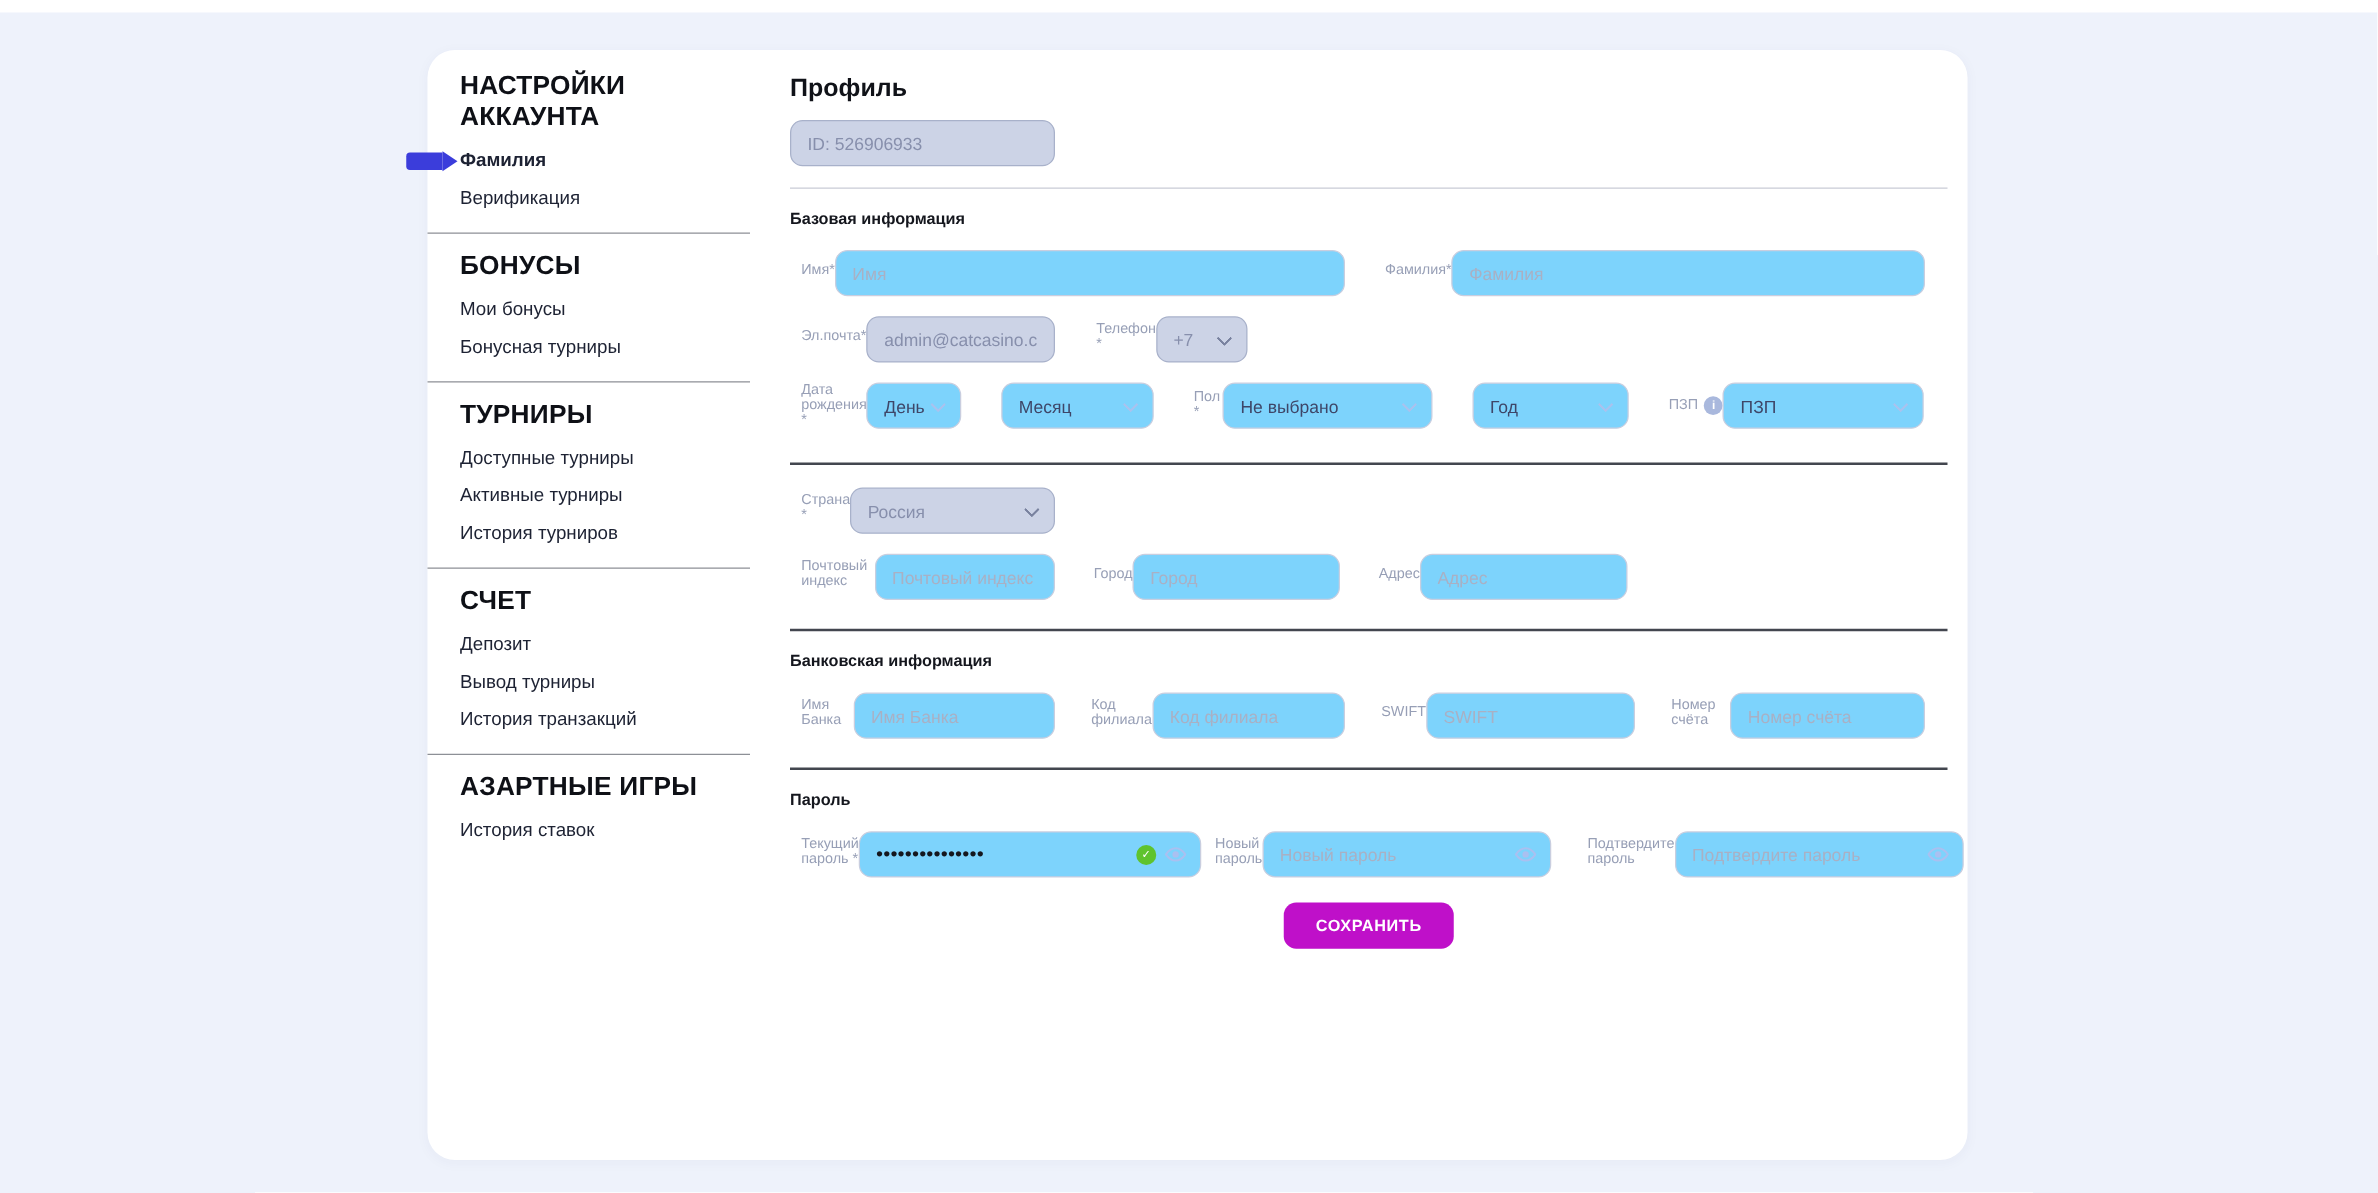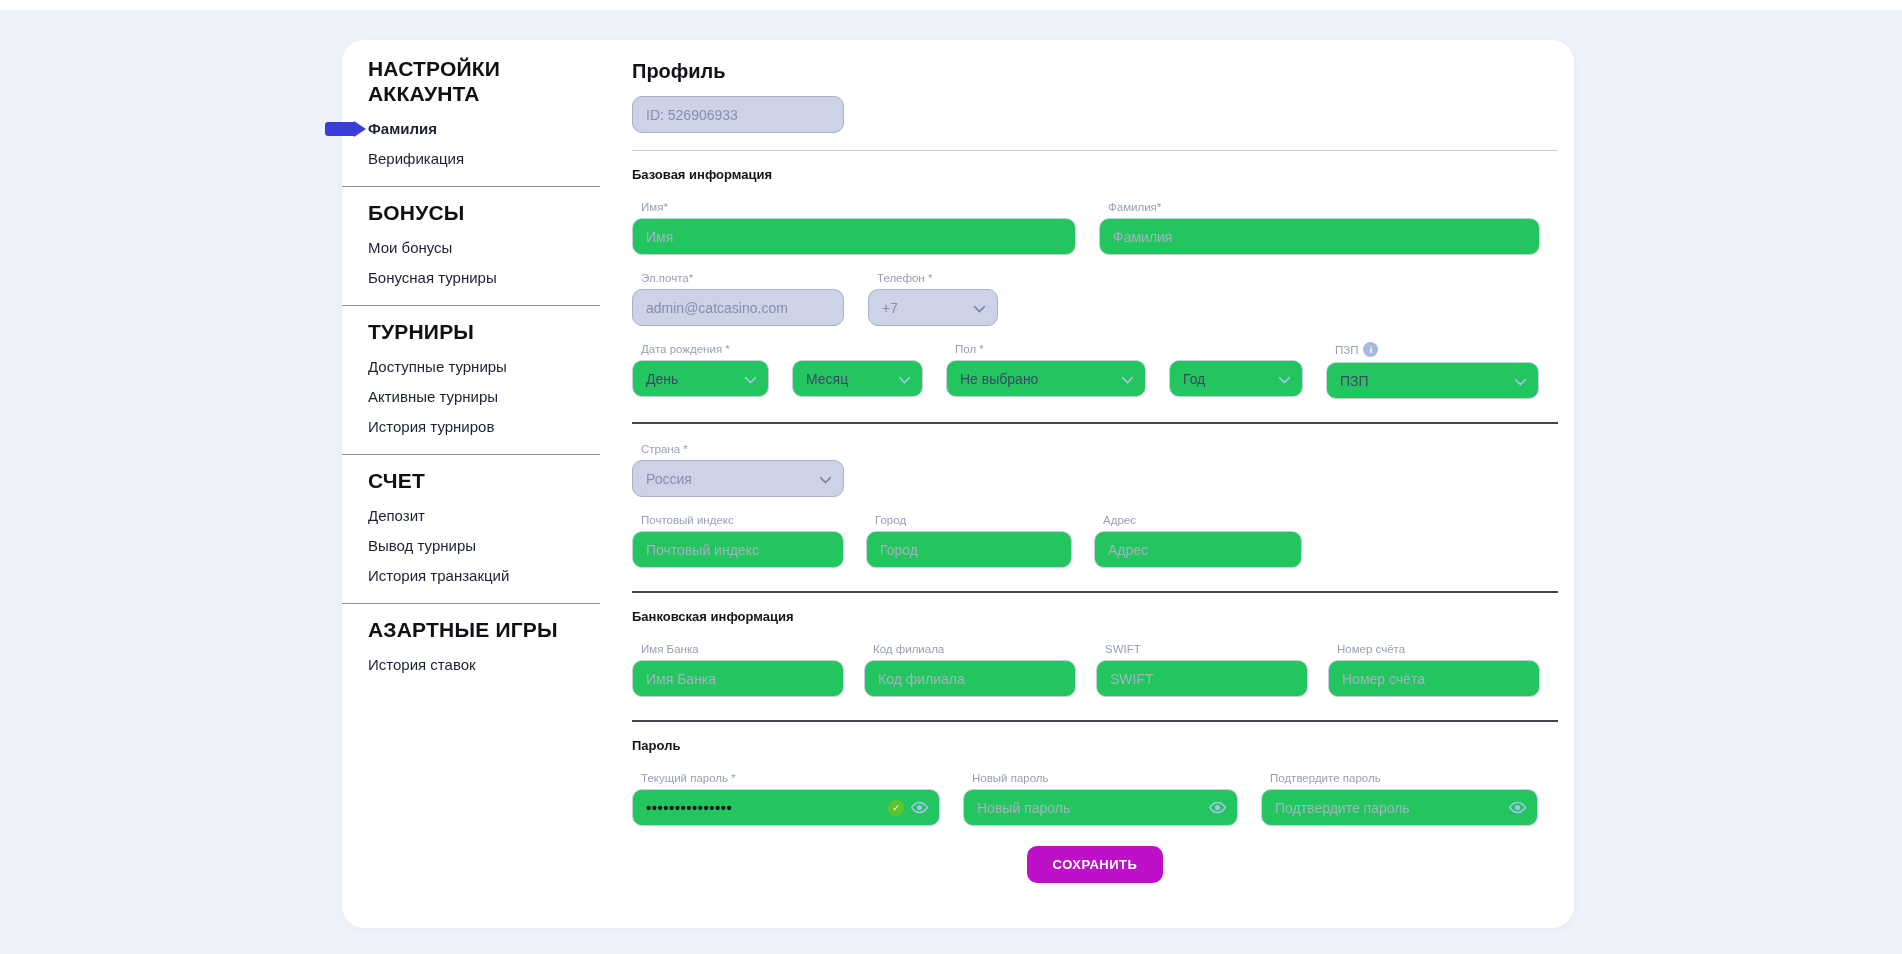--- a/index.html
+++ b/index.html
@@ -26,24 +26,24 @@
   
   .main{flex:1;padding:12px 16px 0 0;box-sizing:border-box;}
   .m-title{font-size:20px;font-weight:800;color:#101218;margin:8px 0 13px;}
   .hr-light{height:1px;background:#c9ccd6;margin:17px 0 0;}
   .hr-dark{height:2px;background:#43464f;margin:23px 0 0;}
   .sec-h{font-size:13px;font-weight:700;color:#14161d;margin:16px 0 0;}
 
   .row{display:flex;margin-top:16px;}
   .row.first{margin-top:18px;}
   .g20{gap:20px;} .g22{gap:22px;} .g23{gap:23px;} .g24{gap:24px;}
-  .fld{display:flex;flex-direction:column;}
+  .fld{display:flex;flex-direction:row;}
   .f-label{display:flex;align-items:center;gap:5px;min-height:13px;font-size:11.5px;
            color:#979fb6;margin:0 0 5px 9px;}
-  .ctrl{height:37px;border:1px solid #c9cedf;border-radius:10px;background:#22c55e;font-size:14px;
+  .ctrl{height:37px;border:1px solid #c9cedf;border-radius:10px;background:#7dd3fc;font-size:14px;
         color:#3e4668;padding:0 13px;box-sizing:border-box;font-family:inherit;outline:none;width:100%;}
   input.ctrl::placeholder{color:#a9b0c4;opacity:1;}
   .ctrl.disabled, .sel.disabled{background:#ccd3e6;border-color:#a8b1ca;color:#878fac;}
   .sel{display:flex;align-items:center;position:relative;cursor:pointer;}
   .sel .sel-text{font-size:14px;}
   .chev{position:absolute;right:13px;top:50%;width:7px;height:7px;border-right:2px solid #a9c2ee;
         border-bottom:2px solid #a9c2ee;border-radius:1px;transform:translateY(-65%) rotate(45deg);}
   .sel.disabled .chev{border-color:#79829f;}
 
   .w-444{width:444px;} .w-441{width:441px;} .w-212{width:212px;} .w-130{width:130px;}

